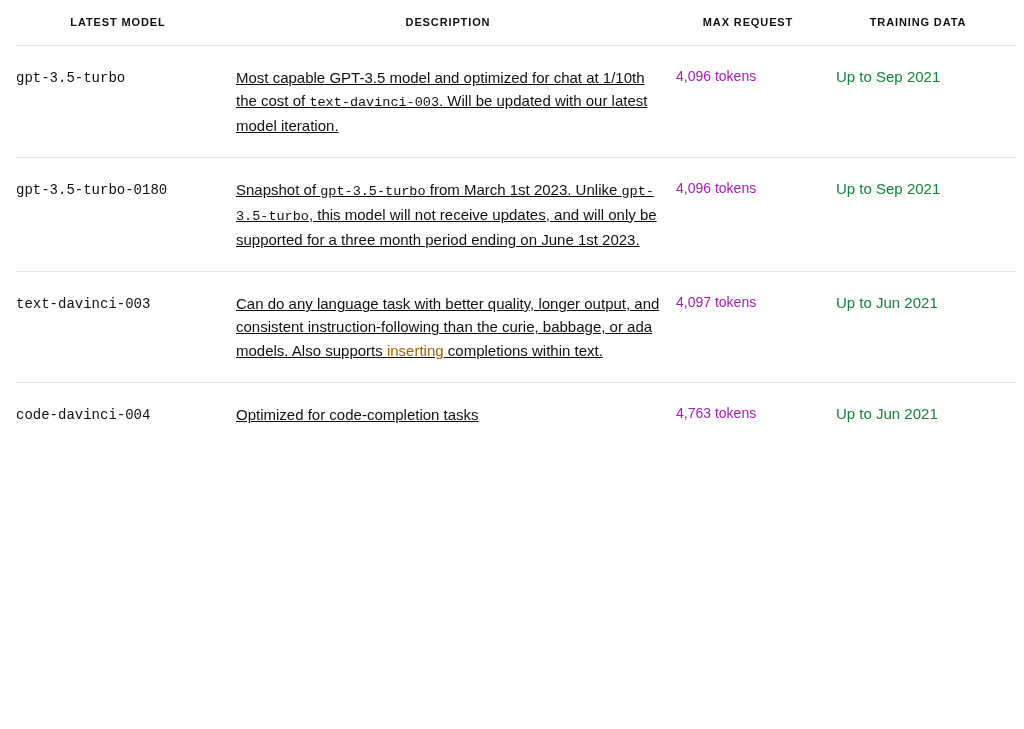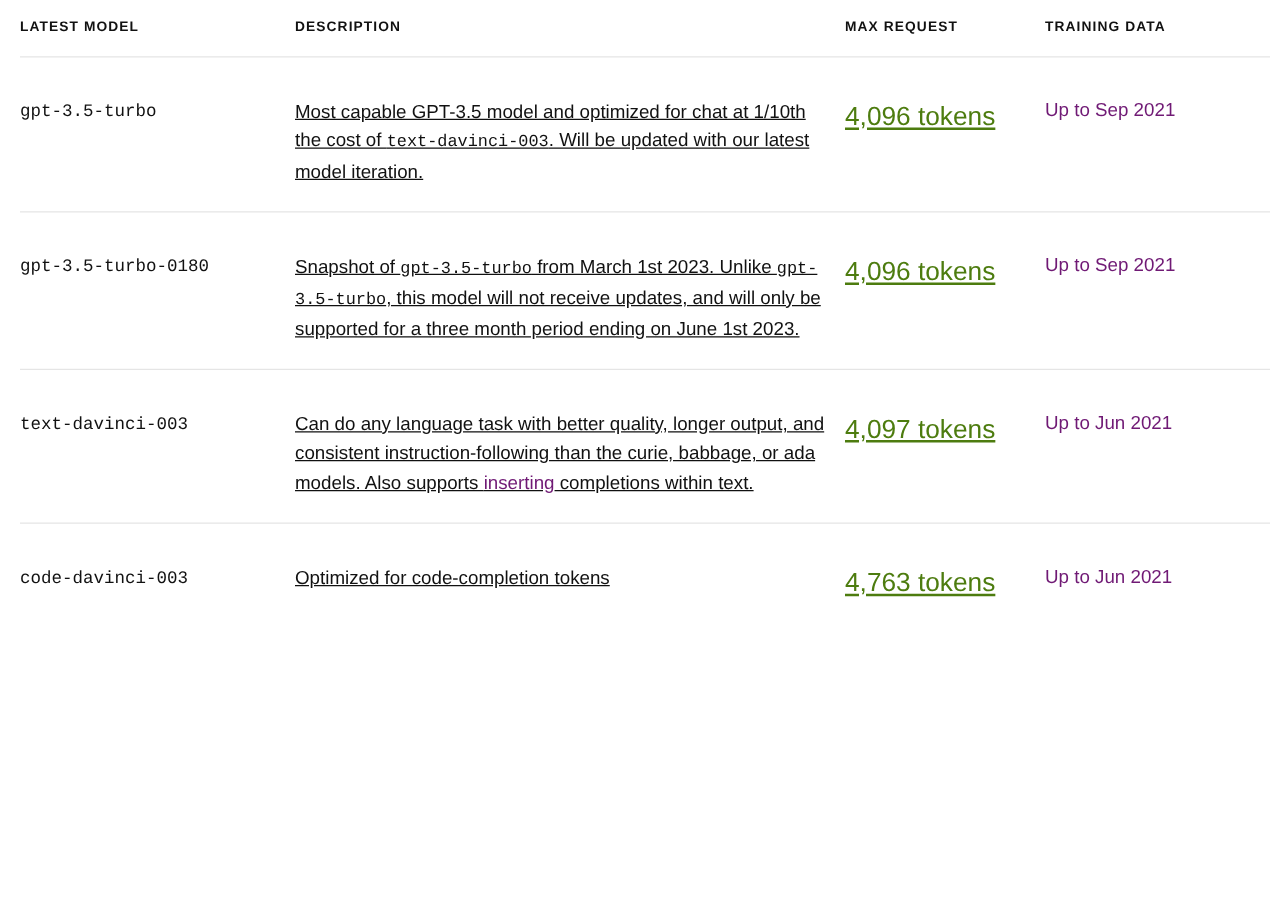--- a/index.html
+++ b/index.html
@@ -26,41 +26,41 @@
       border-collapse: collapse;
       table-layout: fixed;
     }
 
     colgroup col:nth-child(1) { width: 220px; }
     colgroup col:nth-child(2) { width: 440px; }
     colgroup col:nth-child(3) { width: 160px; }
     colgroup col:nth-child(4) { width: 180px; }
 
     thead th {
-      text-align: left;
+      text-align: center;
       font-size: 11px;
       font-weight: 700;
       letter-spacing: 0.08em;
       text-transform: uppercase;
       color: #111111;
       padding: 14px 16px 14px 0;
       border-bottom: 1px solid #e5e5e5;
     }
 
     tbody tr {
       border-bottom: 1px solid #e5e5e5;
     }
 
     tbody tr:last-child {
       border-bottom: none;
     }
 
     tbody td {
       vertical-align: top;
-      padding: 32px 16px 20px 0;
+      padding: 20px 16px 20px 0;
       font-size: 15px;
       color: #111111;
       margin-top: 16px;
     }
 
     .model-name {
       font-family: 'Courier New', Courier, monospace;
       font-size: 14px;
       font-weight: 500;
     }
@@ -72,34 +72,33 @@
       text-decoration: underline;
     }
 
     .desc-text .code-inline {
       font-family: 'Courier New', Courier, monospace;
       font-size: 13.5px;
       background: transparent;
     }
 
     .desc-text .link {
-      color: #701a75;
+      color: #a16207;
       text-decoration: none;
     }
 
     .tokens-cell {
-      font-size: 21px;
-      color: #4d7c0f;
+      font-size: 14px;
+      color: #a21caf;
       white-space: nowrap;
-      text-decoration: underline;
     }
 
     .training-cell {
       font-size: 15px;
-      color: #701a75;
+      color: #15803d;
       white-space: nowrap;
     }
   </style>
 </head>
 <body>
 
 <div class="table-container">
   <table>
     <colgroup>
       <col>
@@ -134,22 +133,22 @@
         </tr>
         <tr>
           <td><span class="model-name">text-davinci-003</span></td>
           <td>
             <p class="desc-text">Can do any language task with better quality, longer output, and consistent instruction-following than the curie, babbage, or ada models. Also supports <a class="link" href="#">inserting</a> completions within text.</p>
           </td>
           <td class="tokens-cell">4,097 tokens</td>
           <td class="training-cell">Up to Jun 2021</td>
         </tr>
         <tr>
-          <td><span class="model-name">code-davinci-003</span></td>
+          <td><span class="model-name">code-davinci-004</span></td>
           <td>
-            <p class="desc-text">Optimized for code-completion tokens</p>
+            <p class="desc-text">Optimized for code-completion tasks</p>
           </td>
           <td class="tokens-cell">4,763 tokens</td>
           <td class="training-cell">Up to Jun 2021</td>
         </tr>
       </tbody>
   </table>
 </div>
 
 </body></html>

